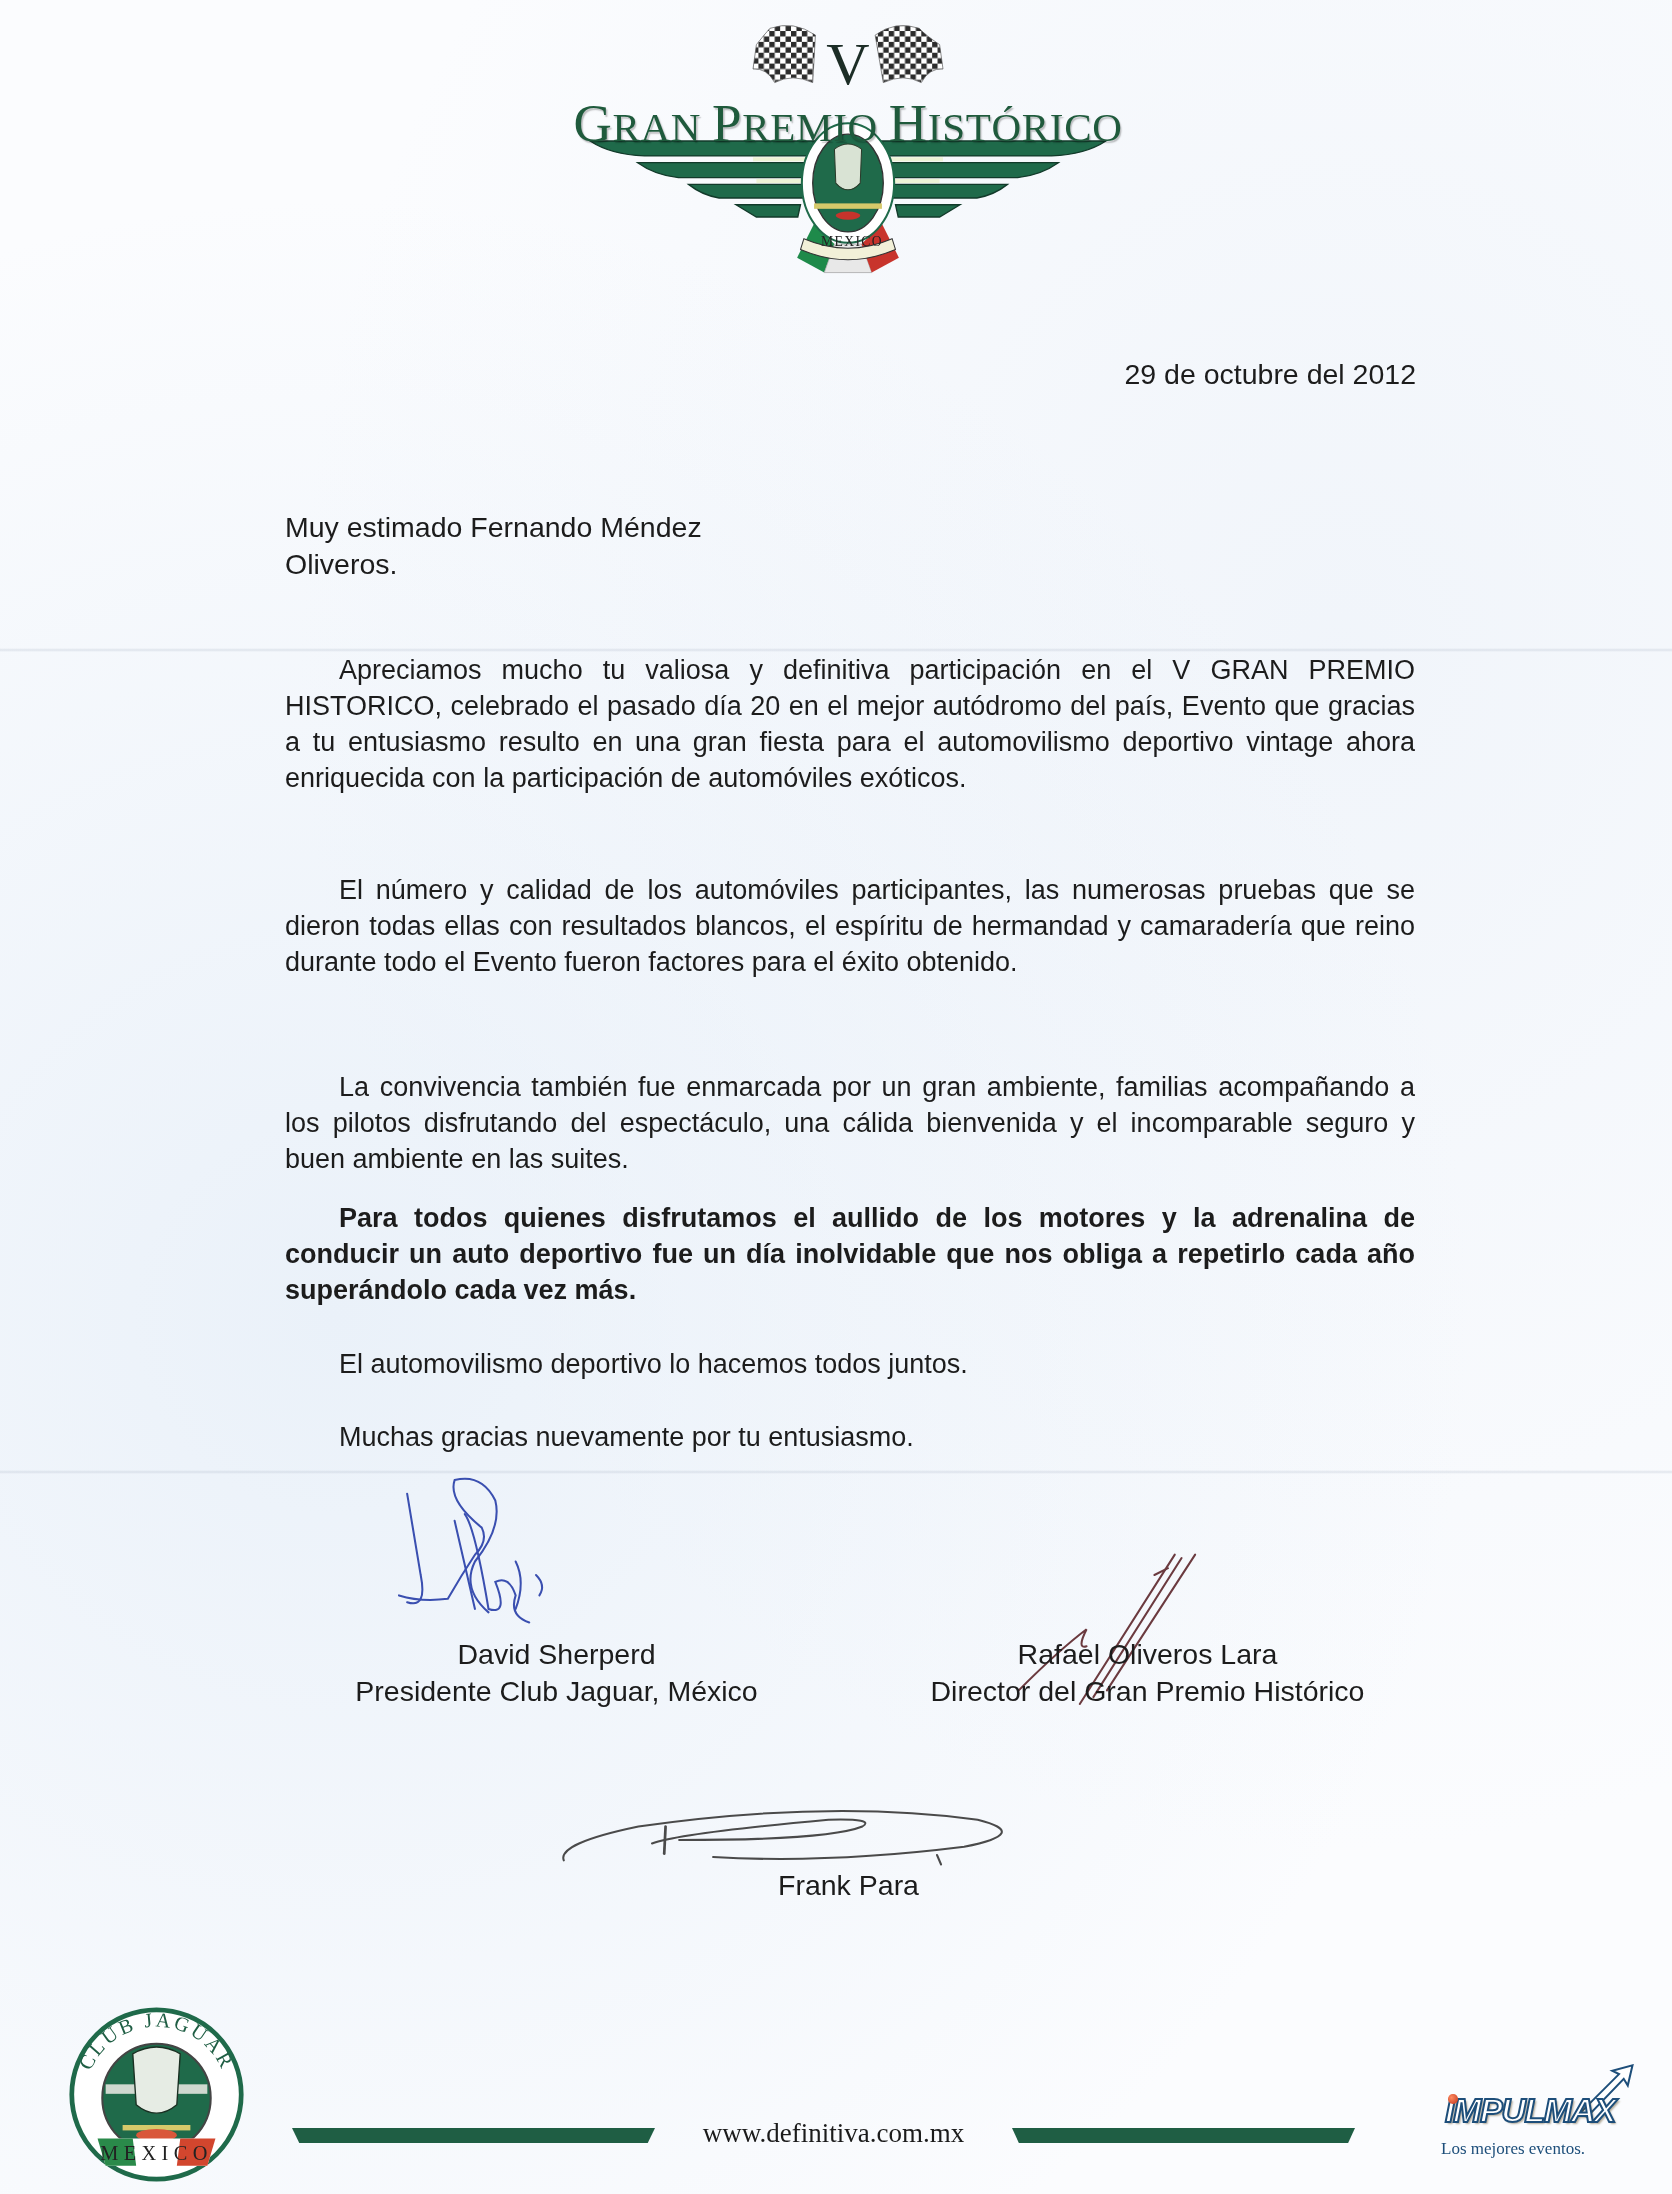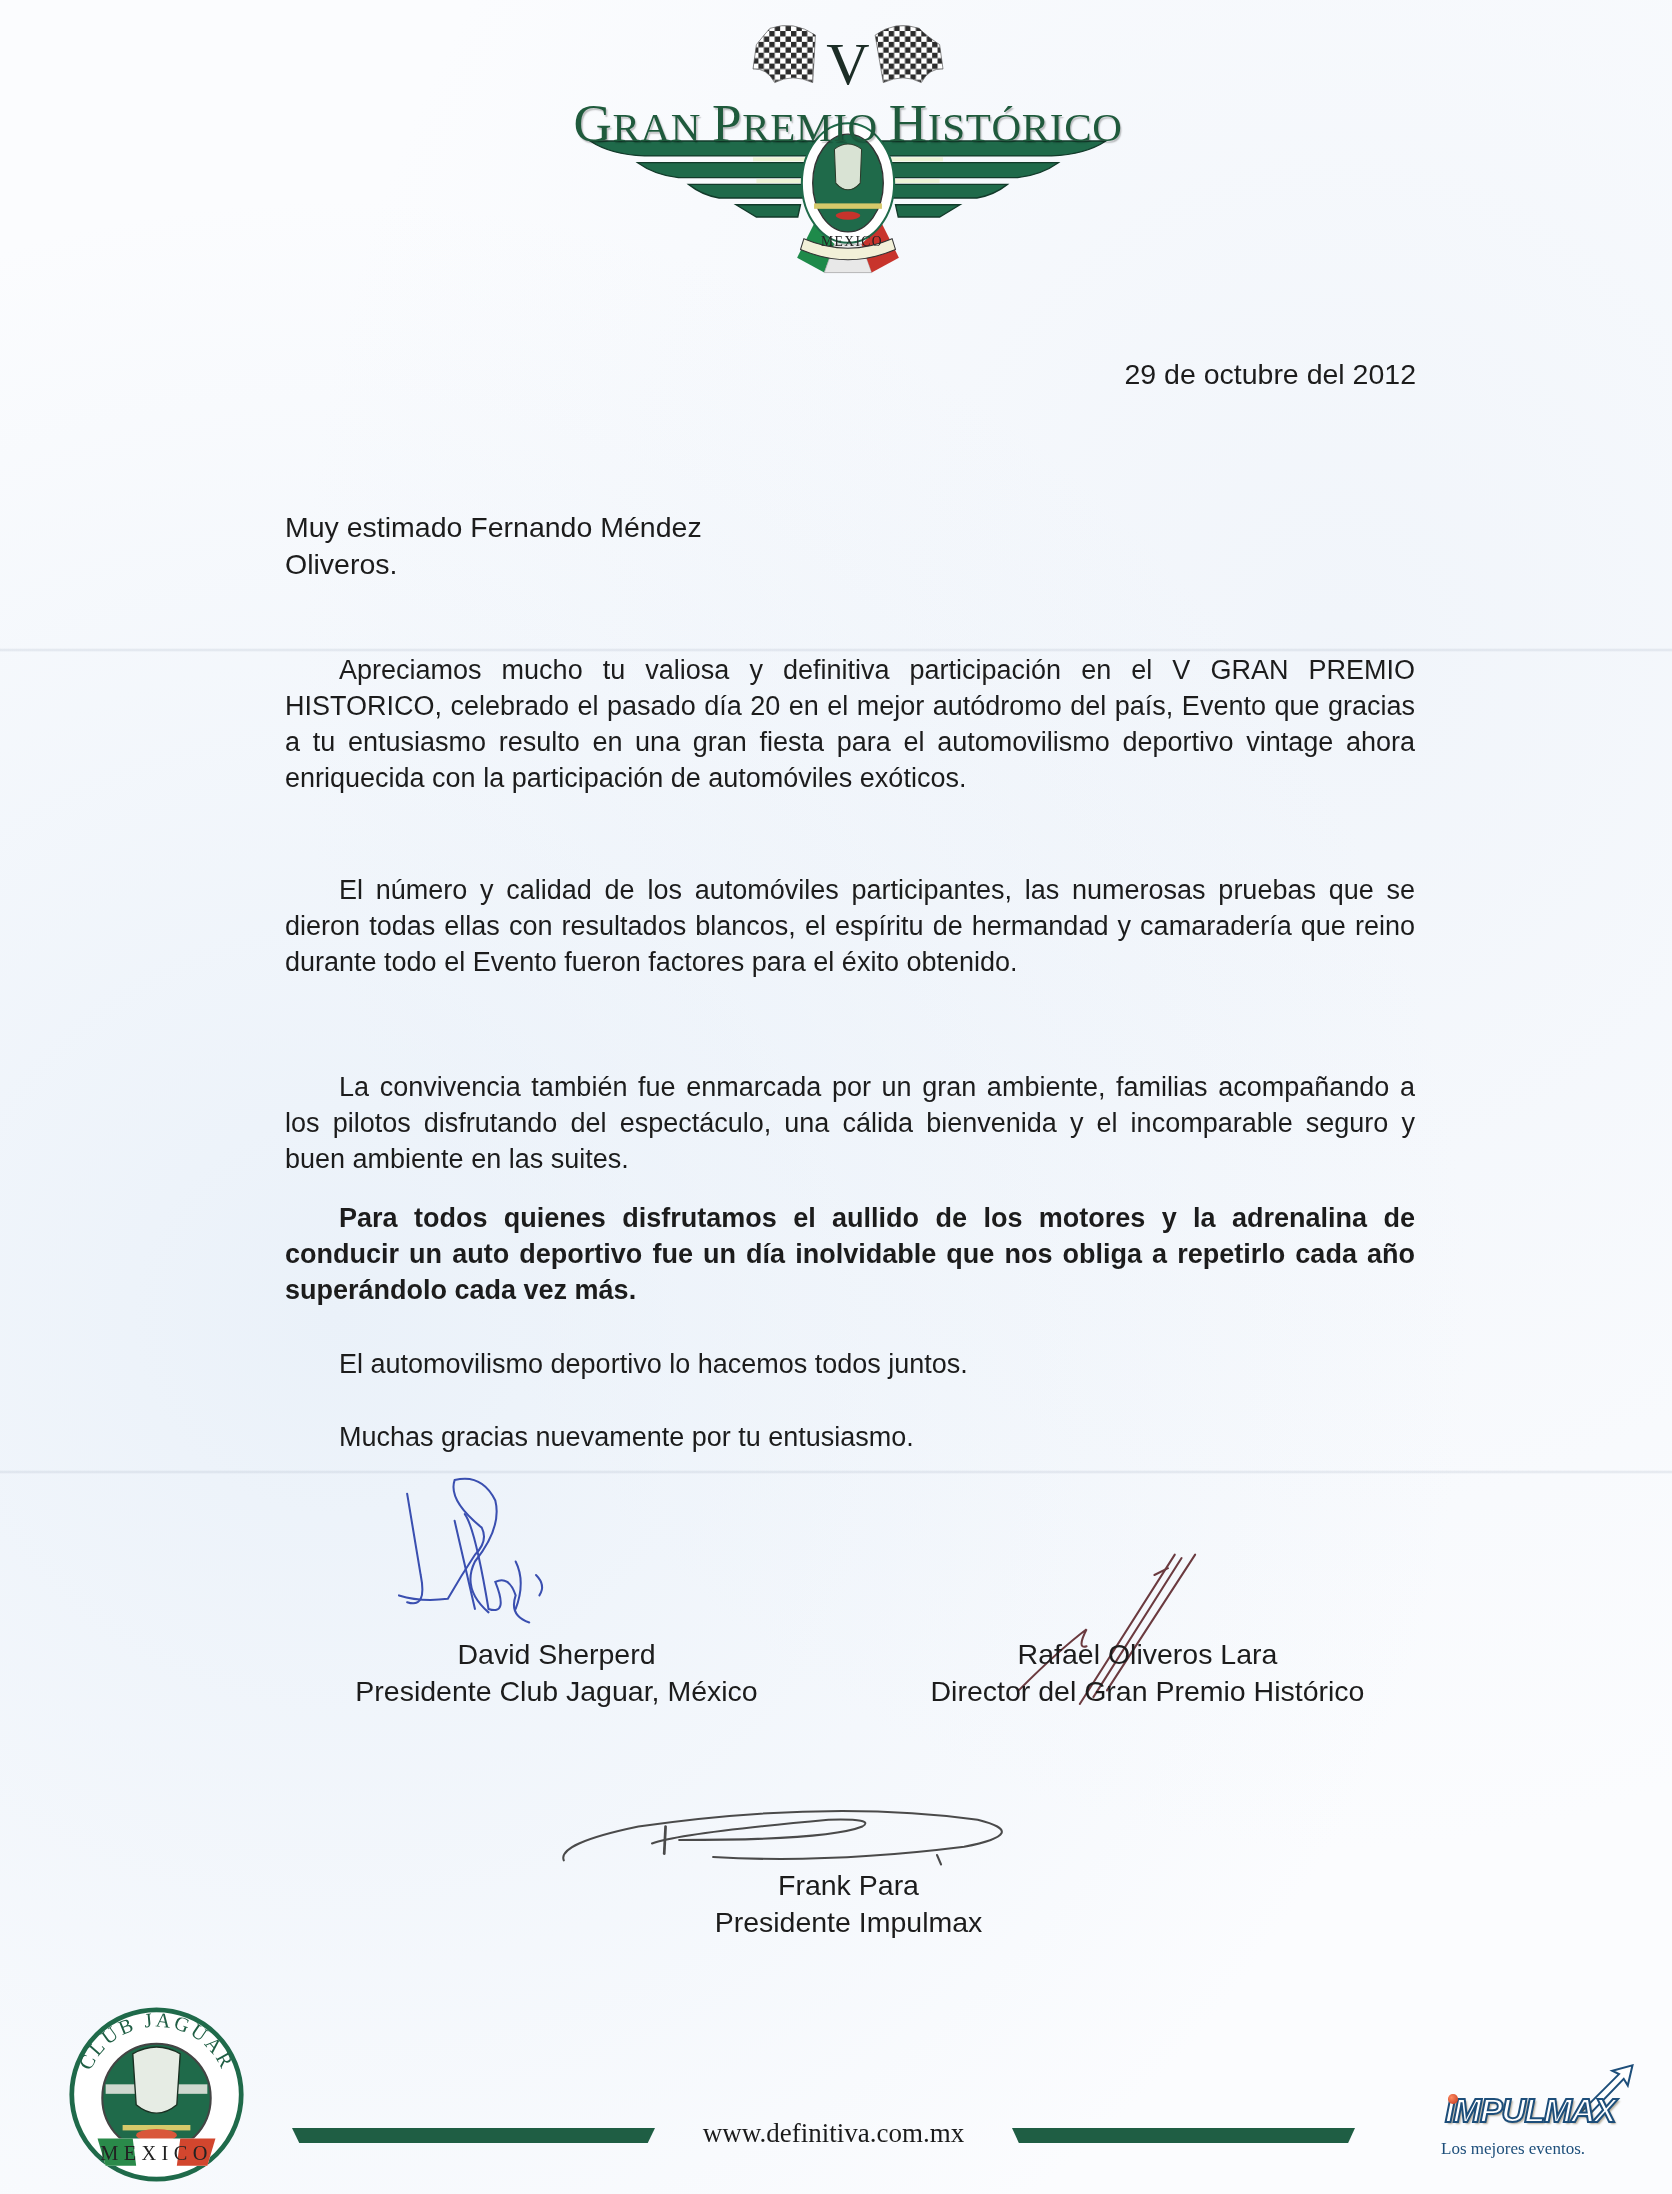--- a/index.html
+++ b/index.html
@@ -201,21 +201,20 @@
   <div class="sig sig-1">
     <div>David Sherperd</div>
     <div>Presidente Club Jaguar, México</div>
   </div>
   <div class="sig sig-2">
     <div>Rafael Oliveros Lara</div>
     <div>Director del Gran Premio Histórico</div>
   </div>
   <div class="sig sig-3">
     <div>Frank Para</div>
-    <div>Presidente Impulmax</div>
   </div>
 
   <svg class="club-logo" viewBox="0 0 290 270">
     <defs>
       <path id="arcTop" d="M40 140 A105 105 0 0 1 250 140"></path>
     </defs>
     <circle cx="145" cy="135" r="125" fill="#ffffff" stroke="#1f6a4a" stroke-width="7"></circle>
     <circle cx="145" cy="140" r="80" fill="#1f6a4a" stroke="#444" stroke-width="3"></circle>
     <rect x="70" y="120" width="150" height="14" fill="#cfd8cf"></rect>
     <path d="M110 75 Q145 55 180 75 L175 150 Q145 175 115 150 Z" fill="#e6ece4" stroke="#1a2f22" stroke-width="2"></path>

